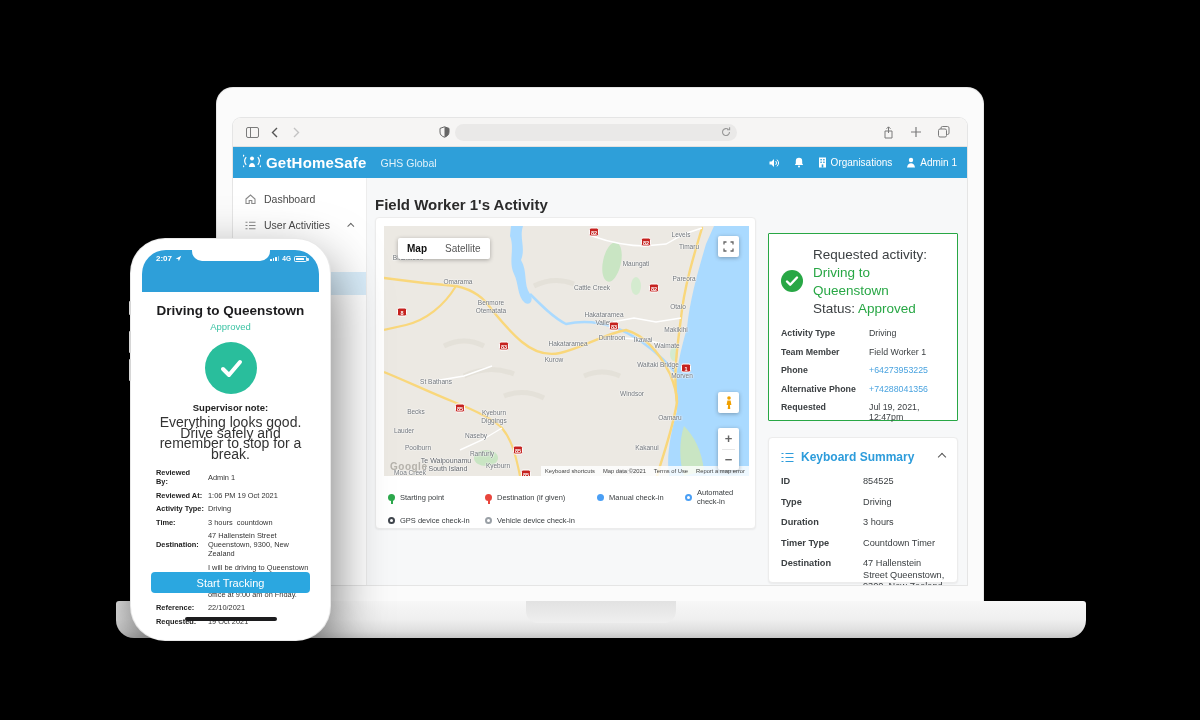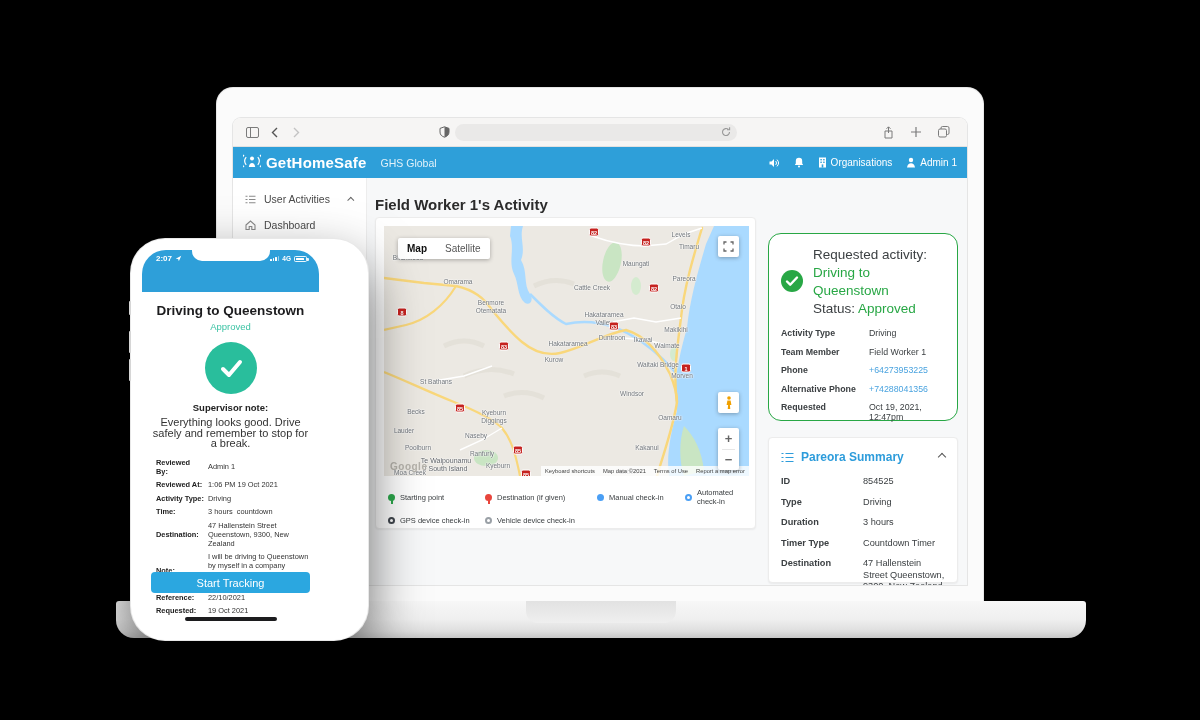--- a/index.html
+++ b/index.html
@@ -79,42 +79,42 @@
   .ring{width:7px;height:7px;border-radius:50%;background:#fff;}
   .ring-blue{border:2px solid #4a9ff5;}
   .ring-dark{border:2px solid #40464d;}
   .ring-gray{border:2px solid #9aa0a6;}
 
   .timeline-card{position:absolute;left:8px;top:376px;width:381px;height:30px;padding:9px 14px;}
   .timeline-title{font-size:12.5px;font-weight:bold;color:#2D9CDB;}
 
   
   .approved-panel{position:absolute;left:401px;top:55px;width:190px;height:188px;background:#fff;
-    border:1px solid #28a745;border-radius:13px;padding:12px 12px 10px 12px;}
+    border:1px solid #28a745;border-radius:1px;padding:12px 12px 10px 12px;}
   .ap-head{position:relative;padding-left:32px;min-height:60px;}
   .ap-check{position:absolute;left:0;top:24px;}
   .ap-line{font-size:13.5px;line-height:18px;color:#3c4043;}
   .ap-green{color:#28a745;}
   .ap-rows{margin-top:10px;}
   .ap-row{display:grid;grid-template-columns:88px auto;margin-bottom:8.5px;}
   .ap-row .lbl{font-size:8.8px;font-weight:bold;color:#3c4043;}
   .ap-row .val{font-size:8.8px;color:#3c4043;}
   .val.link{color:#4aa3df;}
 
   .summary-panel{position:absolute;left:401px;top:259px;width:190px;height:146px;padding:12px;}
   .sp-head{display:flex;align-items:center;gap:7px;}
   .sp-title{font-size:12px;font-weight:bold;color:#2D9CDB;}
   .sp-chev{margin-left:auto;width:6px;height:6px;border-left:1.5px solid #555;border-top:1.5px solid #555;transform:rotate(45deg);}
   .sp-rows{margin-top:12px;}
   .sp-row{display:grid;grid-template-columns:82px auto;margin-bottom:9px;}
   .sp-row .lbl{font-size:9.2px;font-weight:bold;color:#3c4043;}
   .sp-row .val{font-size:9.2px;color:#3c4043;line-height:11.5px;}
 
   
-  .phone{position:absolute;left:131px;top:239px;width:237px;height:401px;background:#fff;border-radius:34px;
+  .phone{position:absolute;left:131px;top:239px;width:199px;height:401px;background:#fff;border-radius:34px;
     box-shadow:0 0 0 1px #e8e8e8,0 24px 55px rgba(0,0,0,.6);z-index:20;}
   .phone .nub{position:absolute;left:-2px;width:2px;background:#d6d6d6;border-radius:1px;}
   .phone-screen{position:absolute;left:11px;top:11px;width:177px;height:379px;background:#fff;border-radius:24px;overflow:hidden;}
   .p-header{position:relative;height:42px;background:#2E9FD9;color:#fff;}
   .p-notch{position:absolute;left:50%;top:0;transform:translateX(-50%);width:78px;height:11px;background:#fff;border-radius:0 0 10px 10px;z-index:2;}
   .p-status{display:flex;align-items:center;padding:3px 12px 0 14px;height:14px;}
   .p-time{font-size:8px;font-weight:bold;display:flex;align-items:center;gap:3px;}
   .p-status-right{margin-left:auto;display:flex;align-items:center;gap:3px;}
   .sig{display:flex;align-items:flex-end;gap:1px;}
   .sig i{width:1.5px;background:#fff;border-radius:.5px;display:block;}
@@ -122,21 +122,21 @@
   .batt{width:13px;height:6px;border:1px solid rgba(255,255,255,.9);border-radius:1.5px;position:relative;}
   .batt:before{content:"";position:absolute;left:1px;top:1px;bottom:1px;width:8px;background:#fff;border-radius:.5px;}
   .batt:after{content:"";position:absolute;right:-2.5px;top:1.5px;width:1.5px;height:3px;background:rgba(255,255,255,.9);border-radius:0 1px 1px 0;}
   .p-nav{display:flex;align-items:center;position:relative;height:24px;padding:0 10px;}
   .p-cancel{font-size:9px;color:#fff;}
   .p-nav-title{position:absolute;left:0;right:0;text-align:center;font-size:9.5px;font-weight:bold;}
   .p-title{margin-top:11px;text-align:center;font-size:13.5px;font-weight:bold;color:#1c1c1e;}
   .p-approved{margin-top:3px;text-align:center;font-size:9.5px;color:#3cc3a4;}
   .p-check{width:52px;height:52px;border-radius:50%;background:#29BE9C;margin:10px auto 0 auto;display:flex;align-items:center;justify-content:center;}
   .p-sup-head{margin-top:8px;text-align:center;font-size:9.5px;font-weight:bold;color:#222;}
-  .p-sup-note{margin:4px auto 0 auto;width:160px;text-align:center;font-size:11px;line-height:10.5px;color:#333;}
+  .p-sup-note{margin:4px auto 0 auto;width:160px;text-align:center;font-size:14px;line-height:10.5px;color:#333;}
   .p-rows{margin:9px 10px 0 14px;}
   .p-row{display:grid;grid-template-columns:48px auto;column-gap:4px;align-items:center;margin-bottom:4.5px;}
   .p-row .lbl{font-size:7.4px;font-weight:bold;color:#222;}
   .p-row .val{font-size:7.4px;color:#333;line-height:9px;white-space:pre-wrap;}
   .p-btn{position:absolute;left:9px;right:9px;bottom:36px;height:21px;background:#2BA7E0;border-radius:4px;color:#fff;
     font-size:11px;display:flex;align-items:center;justify-content:center;border:none;}
   .p-home{position:absolute;left:50%;bottom:8px;transform:translateX(-50%);width:92px;height:4px;border-radius:2px;background:#1c1c1e;}
 </style>
 </head>
 <body>
@@ -247,33 +247,33 @@
                 <path d="M1 10.5c.5-2.8 2-4.2 4-4.2s3.5 1.4 4 4.2z" fill="#fff"></path>
               </svg>
             <span>Admin 1</span>
           </span>
         </span>
       </div>
 
       <div class="app-body">
         <div class="sidebar">
           <div class="side-item">
+            <svg width="11" height="10" viewBox="0 0 11 10">
+                <path d="M1 5L5.5 1L10 5v4.5H6.8V6.5H4.2v3H1z" fill="none" stroke="#8a8a8a" stroke-width="1.1"></path>
+              </svg>
+            <span>Dashboard</span>
+          </div>
+          <div class="side-item">
             <svg width="11" height="9" viewBox="0 0 11 9">
                 <g stroke="#8a8a8a" stroke-width="1.1">
                   <path d="M0.5 1.2h2M4 1.2h6.5M0.5 4.5h2M4 4.5h6.5M0.5 7.8h2M4 7.8h6.5"></path>
                 </g>
               </svg>
             <span>User Activities</span>
             <span class="chev"></span>
-          </div>
-          <div class="side-item">
-            <svg width="11" height="10" viewBox="0 0 11 10">
-                <path d="M1 5L5.5 1L10 5v4.5H6.8V6.5H4.2v3H1z" fill="none" stroke="#8a8a8a" stroke-width="1.1"></path>
-              </svg>
-            <span>Dashboard</span>
           </div>
           <div class="side-highlight"></div>
         </div>
 
         <div class="main">
           <div class="page-title">Field Worker 1's Activity</div>
 
           <div class="card map-card">
             <div class="map-viewport">
               <svg class="geo" width="365" height="250" viewBox="0 0 365 250">
@@ -430,33 +430,33 @@
                 <div class="ap-row">
                   <span class="lbl">Phone</span>
                   <span class="val link">+64273953225</span>
                 </div>
                 <div class="ap-row">
                   <span class="lbl">Alternative Phone</span>
                   <span class="val link">+74288041356</span>
                 </div>
                 <div class="ap-row">
                   <span class="lbl">Requested</span>
-                  <span class="val">Oct 19, 2021, 12:47pm</span>
+                  <span class="val">Jul 19, 2021, 12:47pm</span>
                 </div>
               </div>
           </div>
 
           <div class="card summary-panel">
             <div class="sp-head">
               <svg width="13" height="11" viewBox="0 0 13 11">
                   <g stroke="#2D9CDB" stroke-width="1.2">
                     <path d="M0.5 1.5h2M4.5 1.5h8M0.5 5.5h2M4.5 5.5h8M0.5 9.5h2M4.5 9.5h8"></path>
                   </g>
                 </svg>
-              <span class="sp-title">Pareora Summary</span>
+              <span class="sp-title">Keyboard Summary</span>
               <span class="sp-chev"></span>
             </div>
             <div class="sp-rows" id="summary-rows">
                 <div class="sp-row">
                   <span class="lbl">ID</span>
                   <span class="val">854525</span>
                 </div>
                 <div class="sp-row">
                   <span class="lbl">Type</span>
                   <span class="val">Driving</span>

